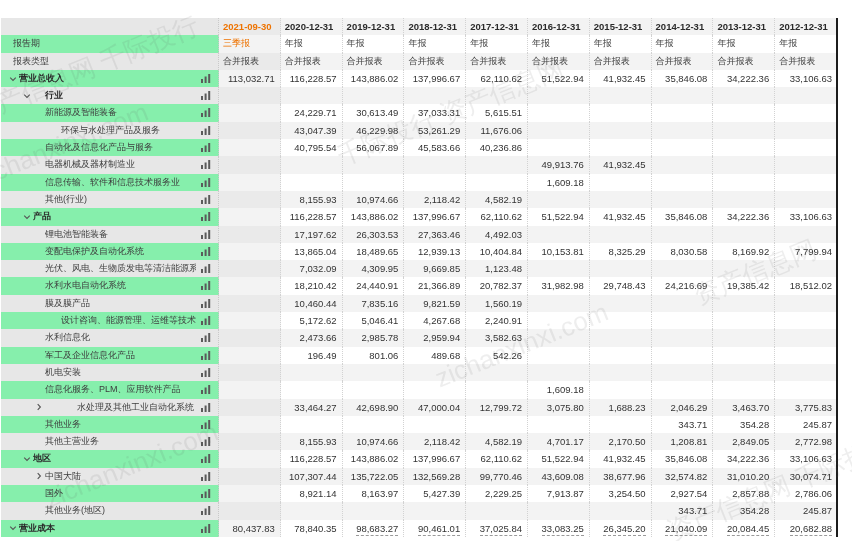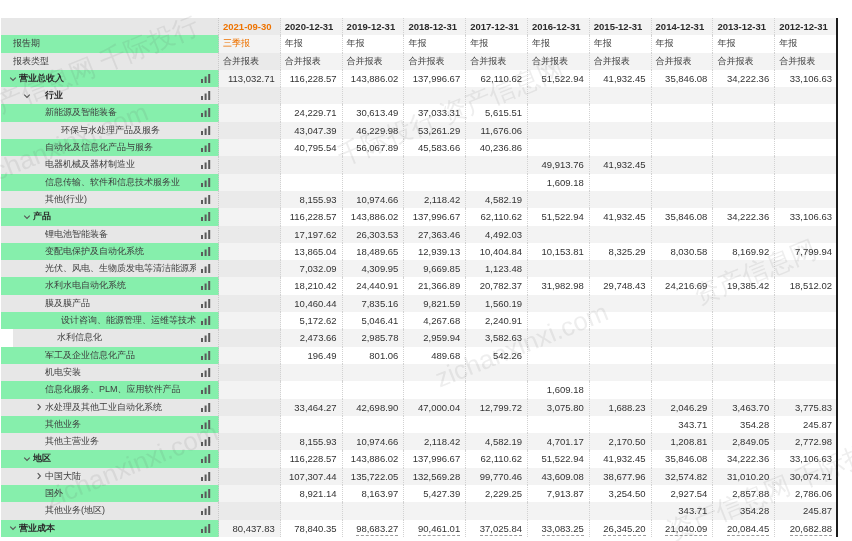--- a/index.html
+++ b/index.html
@@ -430,21 +430,21 @@
       <div class="cell c"><span class="val">5,046.41</span></div>
       <div class="cell c"><span class="val">4,267.68</span></div>
       <div class="cell c"><span class="val">2,240.91</span></div>
       <div class="cell c"><span class="val"></span></div>
       <div class="cell c"><span class="val"></span></div>
       <div class="cell c"><span class="val"></span></div>
       <div class="cell c"><span class="val"></span></div>
       <div class="cell c last"><span class="val"></span></div>
     </div>
     <div class="row g">
-      <div class="lbl" style="padding-left: 44px; margin-left: 12px;">
+      <div class="lbl" style="padding-left: 44px;">
         <span class="txt">水利信息化</span>
         <span class="cicon">
           <svg width="10" height="9" viewBox="0 0 10 9">
             <rect x="0" y="5" width="2" height="4" fill="#5a5a5a"></rect>
             <rect x="3.6" y="2.5" width="2" height="6.5" fill="#5a5a5a"></rect>
             <rect x="7.2" y="0" width="2" height="9" fill="#5a5a5a"></rect>
           </svg>
         </span>
       </div>
       <div class="cell c0"><span class="val"></span></div>
@@ -518,21 +518,21 @@
       <div class="cell c"><span class="val"></span></div>
       <div class="cell c"><span class="val"></span></div>
       <div class="cell c"><span class="val"></span></div>
       <div class="cell c"><span class="val">1,609.18</span></div>
       <div class="cell c"><span class="val"></span></div>
       <div class="cell c"><span class="val"></span></div>
       <div class="cell c"><span class="val"></span></div>
       <div class="cell c last"><span class="val"></span></div>
     </div>
     <div class="row g">
-      <div class="lbl" style="padding-left: 32px;">
+      <div class="lbl" style="padding-left: 32px; gap: 32px;">
         <span class="arrow">
           <svg width="8" height="8" viewBox="0 0 8 8">
             <path d="M2.7 1.2 L5.4 4 L2.7 6.8" stroke="#555" stroke-width="1.1" fill="none"></path>
           </svg>
         </span>
         <span class="txt">水处理及其他工业自动化系统</span>
         <span class="cicon">
           <svg width="10" height="9" viewBox="0 0 10 9">
             <rect x="0" y="5" width="2" height="4" fill="#5a5a5a"></rect>
             <rect x="3.6" y="2.5" width="2" height="6.5" fill="#5a5a5a"></rect>

